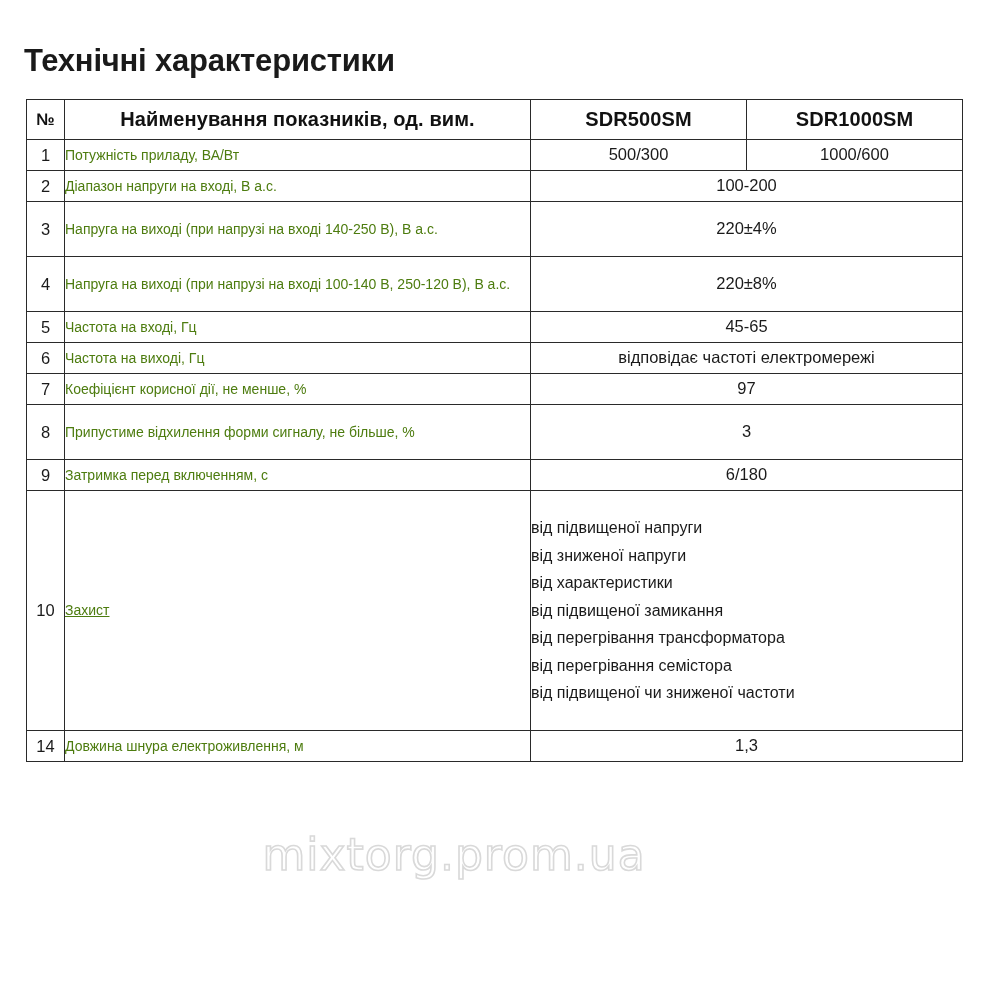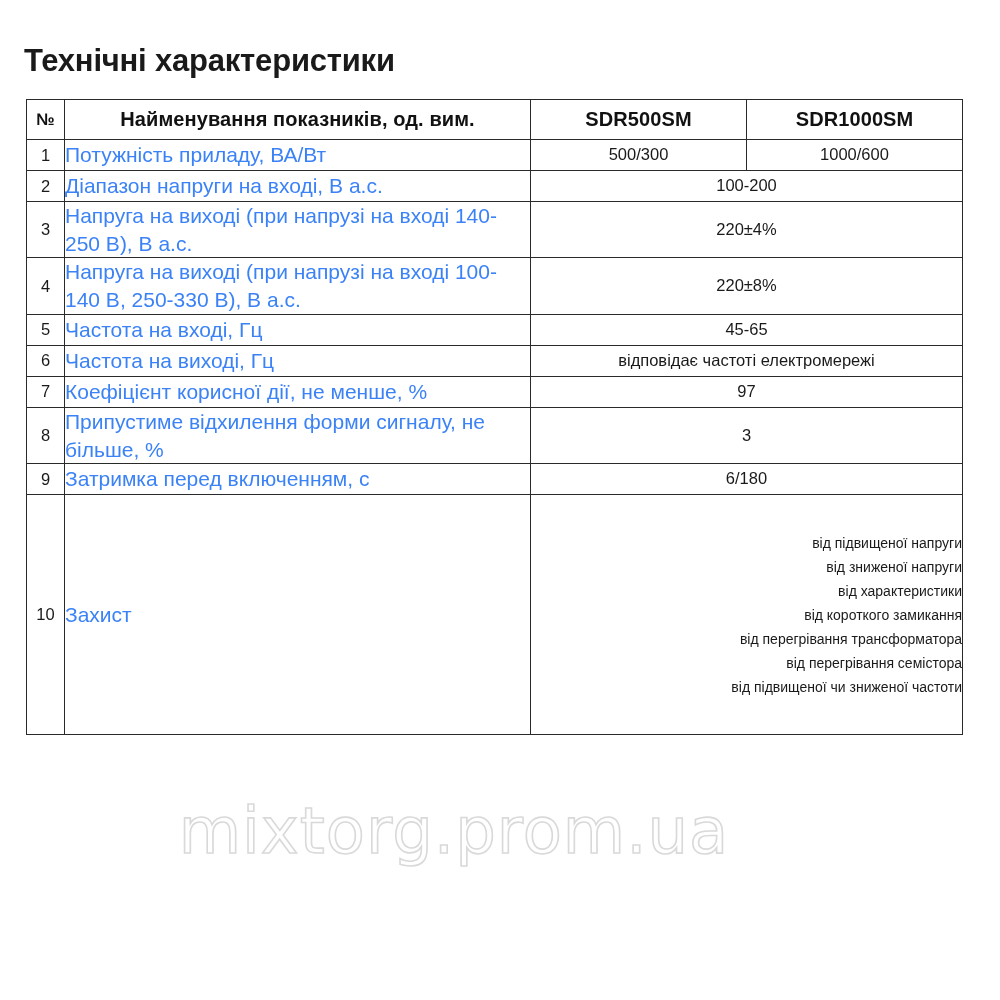--- a/index.html
+++ b/index.html
@@ -35,23 +35,23 @@
     letter-spacing: -0.2px;
     color: #1a1a1a;
     line-height: 1.1;
     white-space: nowrap;
   }
 
   
   .watermark {
     position: absolute;
     left: 50%;
-    top: 831px;
+    top: 854px;
     transform: translate(-50%, -50%);
-    font-size: 64px;
+    font-size: 44px;
     font-weight: 500;
     letter-spacing: 1px;
     white-space: nowrap;
     color: transparent;
     -webkit-text-stroke: 1.6px #d9d9d9;
     pointer-events: none;
     z-index: 5;
     font-family: "DejaVu Sans", sans-serif;
   }
 
@@ -93,49 +93,50 @@
   }
   th.hdr-num { font-size: 16.5px; }
 
   td.num {
     text-align: center;
     font-size: 16.5px;
     color: #1a1a1a;
   }
   td.name {
     text-align: left;
-    font-size: 21px;
+    font-size: 14px;
     padding: 5px 6px 5px 8px;
     line-height: 1.32;
-    color: #3b82f6;
+    color: #4d7c0f;
     margin-left: 32px;
   }
   td.val {
     text-align: center;
     font-size: 16.5px;
     padding: 5px 4px;
     line-height: 1.33;
     color: #1a1a1a;
     margin-left: 30px;
   }
 
   tr.r-single td { height: 30px; }
   tr.r-double td { height: 54px; }
   tr.r-protect td { height: 239px; }
 
   .prot-list {
     display: block;
-    text-align: right;
+    text-align: left;
     line-height: 1.72;
-    font-size: 14px;
+    font-size: 16px;
   }
   .prot-list span { display: block; }
 
   td.name-top {
     vertical-align: middle;
+    text-decoration: underline;
   }
 </style>
 </head>
 <body>
 
 <div id="page">
 
   <div class="page-title">Технічні характеристики</div>
 
   <div class="spec-table-wrap">
@@ -166,21 +167,21 @@
             <td class="name">Діапазон напруги на вході, В a.c.</td>
             <td class="val" colspan="2">100-200</td>
           </tr>
           <tr class="r-double">
             <td class="num">3</td>
             <td class="name">Напруга на виході (при напрузі на вході 140-250 В), В a.c.</td>
             <td class="val" colspan="2">220±4%</td>
           </tr>
           <tr class="r-double">
             <td class="num">4</td>
-            <td class="name">Напруга на виході (при напрузі на вході 100-140 В, 250-330 В), В a.c.</td>
+            <td class="name">Напруга на виході (при напрузі на вході 100-140 В, 250-120 В), В a.c.</td>
             <td class="val" colspan="2">220±8%</td>
           </tr>
           <tr class="r-single">
             <td class="num">5</td>
             <td class="name">Частота на вході, Гц</td>
             <td class="val" colspan="2">45-65</td>
           </tr>
           <tr class="r-single">
             <td class="num">6</td>
             <td class="name">Частота на виході, Гц</td>
@@ -202,26 +203,31 @@
             <td class="val" colspan="2">6/180</td>
           </tr>
           <tr class="r-protect">
             <td class="num">10</td>
             <td class="name name-top">Захист</td>
             <td class="val" colspan="2">
               <span class="prot-list">
                 <span>від підвищеної напруги</span>
                 <span>від зниженої напруги</span>
                 <span>від характеристики</span>
-                <span>від короткого замикання</span>
+                <span>від підвищеної замикання</span>
                 <span>від перегрівання трансформатора</span>
                 <span>від перегрівання семістора</span>
                 <span>від підвищеної чи зниженої частоти</span>
               </span>
             </td>
           </tr>
+          <tr class="r-single">
+            <td class="num">14</td>
+            <td class="name">Довжина шнура електроживлення, м</td>
+            <td class="val" colspan="2">1,3</td>
+          </tr>
         </tbody>
     </table>
   </div>
 
   <div class="watermark">mixtorg.prom.ua</div>
 
 </div>
 
 </body></html>

